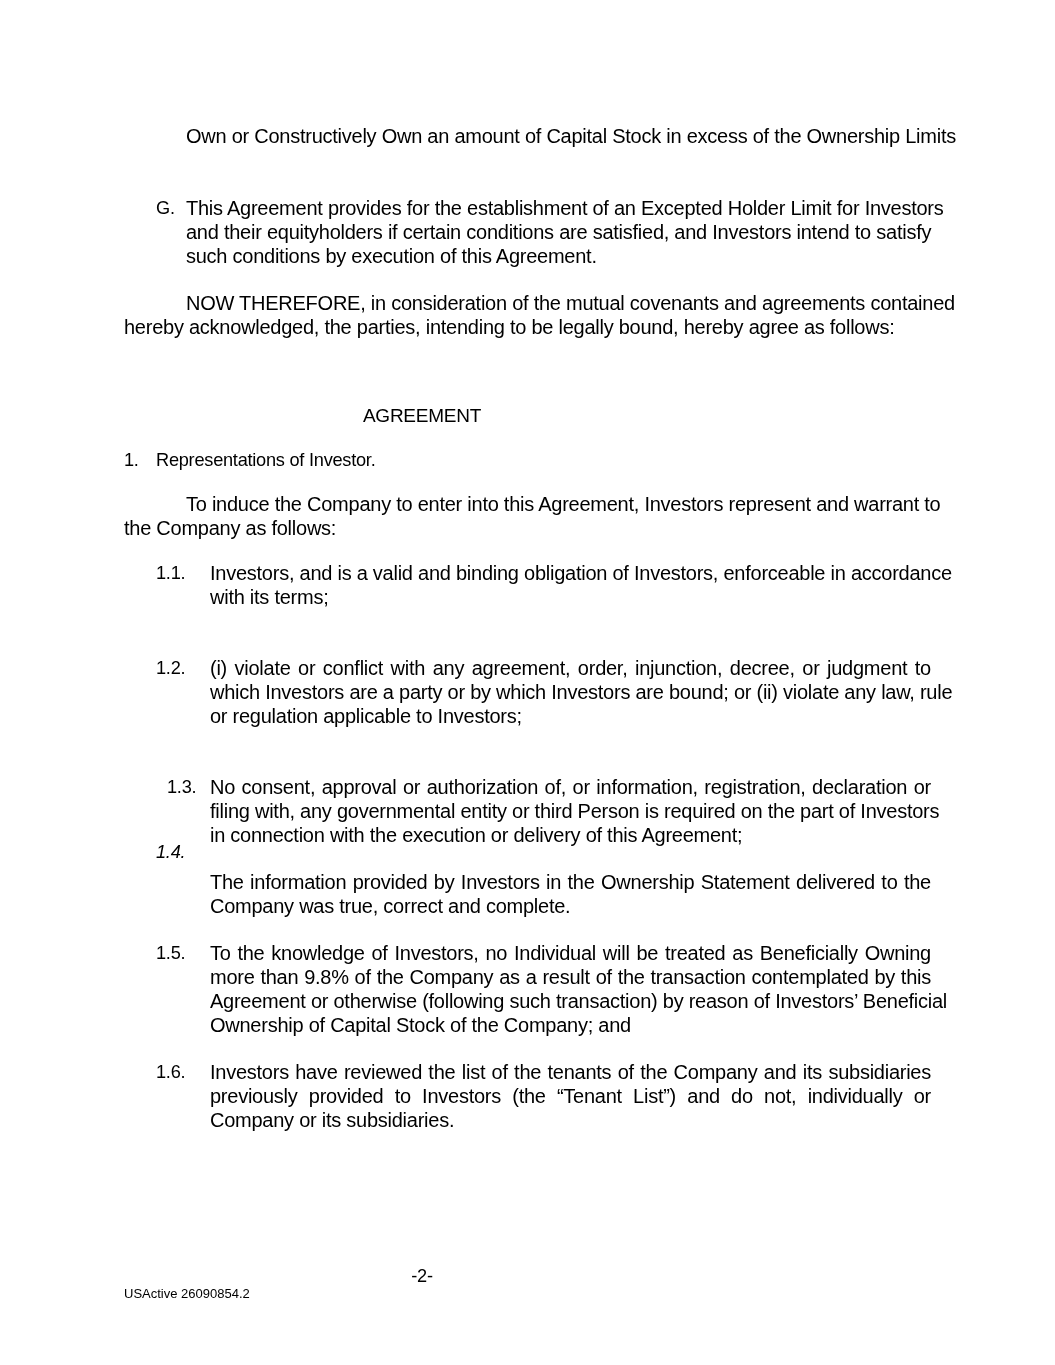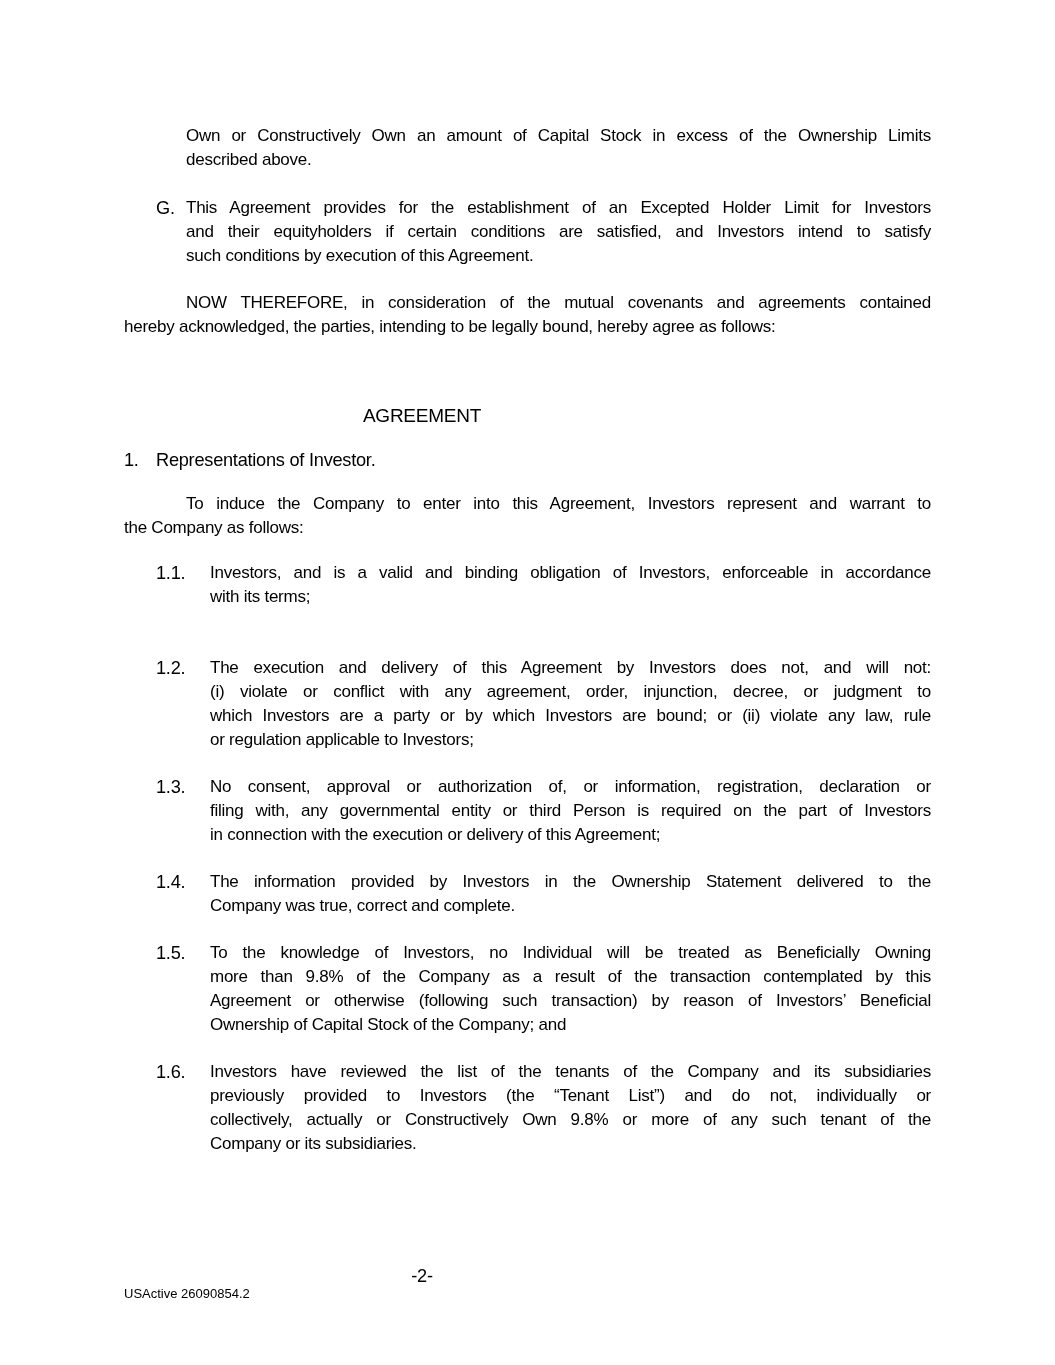--- a/index.html
+++ b/index.html
@@ -1,30 +1,29 @@
 <!DOCTYPE html>
 <html><head>
 <meta charset="utf-8">
 <style>
   html, body { margin: 0; padding: 0; background: #ffffff; }
   body { width: 1055px; height: 1365px; position: relative; overflow: hidden;
          font-family: "Liberation Sans", sans-serif; color: #000; }
   .t { position: absolute; font-size: 18.2px; line-height: 24px; letter-spacing: -0.25px; white-space: nowrap; }
-  .just { position: absolute; font-size: 17px; line-height: 24px; text-align: justify; letter-spacing: -0.25px; }
+  .just { position: absolute; font-size: 20px; line-height: 24px; text-align: justify; letter-spacing: -0.25px; }
   .just .ln { display: block; text-align: justify; text-align-last: justify; height: 24px; white-space: nowrap; }
   .just .ln.last { text-align-last: left; }
   .num { position: absolute; font-size: 18.2px; line-height: 24px; letter-spacing: -0.25px; }
   .center { position: absolute; left: 0; width: 844px; text-align: center; }
 </style>
 </head>
 <body>
 
 <div class="just" style="left:186px; top:124px; width:745px;">
   <span class="ln">Own or Constructively Own an amount of Capital Stock in excess of the Ownership Limits</span>
-  <span class="ln last">described above.</span>
 </div>
 
 <div class="num" style="left:156px; top:196px;">G.</div>
 <div class="just" style="left:186px; top:196px; width:745px;">
   <span class="ln">This Agreement provides for the establishment of an Excepted Holder Limit for Investors</span>
   <span class="ln">and their equityholders if certain conditions are satisfied, and Investors intend to satisfy</span>
   <span class="ln last">such conditions by execution of this Agreement.</span>
 </div>
 
 <div class="just" style="left:124px; top:291px; width:807px;">
@@ -43,50 +42,48 @@
 </div>
 
 <div class="num" style="left:156px; top:561px;">1.1.</div>
 <div class="just" style="left:210px; top:561px; width:721px;">
   <span class="ln">Investors, and is a valid and binding obligation of Investors, enforceable in accordance</span>
   <span class="ln last">with its terms;</span>
 </div>
 
 <div class="num" style="left:156px; top:656px;">1.2.</div>
 <div class="just" style="left:210px; top:656px; width:721px;">
-  <span class="ln">The execution and delivery of this Agreement by Investors does not, and will not:</span>
   <span class="ln">(i) violate or conflict with any agreement, order, injunction, decree, or judgment to</span>
   <span class="ln">which Investors are a party or by which Investors are bound; or (ii) violate any law, rule</span>
   <span class="ln last">or regulation applicable to Investors;</span>
 </div>
 
-<div class="num" style="left:156px; top:775px;">1.3.</div>
+<div class="num" style="left:167px; top:775px;">1.3.</div>
 <div class="just" style="left:210px; top:775px; width:721px;">
   <span class="ln">No consent, approval or authorization of, or information, registration, declaration or</span>
   <span class="ln">filing with, any governmental entity or third Person is required on the part of Investors</span>
   <span class="ln last">in connection with the execution or delivery of this Agreement;</span>
 </div>
 
-<div class="num" style="left:156px; top:870px;">1.4.</div>
+<div class="num" style="left:156px; top:840px;font-style:italic;">1.4.</div>
 <div class="just" style="left:210px; top:870px; width:721px;">
   <span class="ln">The information provided by Investors in the Ownership Statement delivered to the</span>
   <span class="ln last">Company was true, correct and complete.</span>
 </div>
 
 <div class="num" style="left:156px; top:941px;text-align:center;">1.5.</div>
 <div class="just" style="left:210px; top:941px; width:721px;">
   <span class="ln">To the knowledge of Investors, no Individual will be treated as Beneficially Owning</span>
   <span class="ln">more than 9.8% of the Company as a result of the transaction contemplated by this</span>
   <span class="ln">Agreement or otherwise (following such transaction) by reason of Investors’ Beneficial</span>
   <span class="ln last">Ownership of Capital Stock of the Company; and</span>
 </div>
 
 <div class="num" style="left:156px; top:1060px;">1.6.</div>
 <div class="just" style="left:210px; top:1060px; width:721px;">
   <span class="ln">Investors have reviewed the list of the tenants of the Company and its subsidiaries</span>
   <span class="ln">previously provided to Investors (the “Tenant List”) and do not, individually or</span>
-  <span class="ln">collectively, actually or Constructively Own 9.8% or more of any such tenant of the</span>
   <span class="ln last">Company or its subsidiaries.</span>
 </div>
 
 <div class="center t" style="top:1264px;">-2-</div>
 
 <div class="t" style="left:124px; top:1286px; font-size:13px; line-height:16px; letter-spacing:0;">USActive 26090854.2</div>
 
 </body></html>

